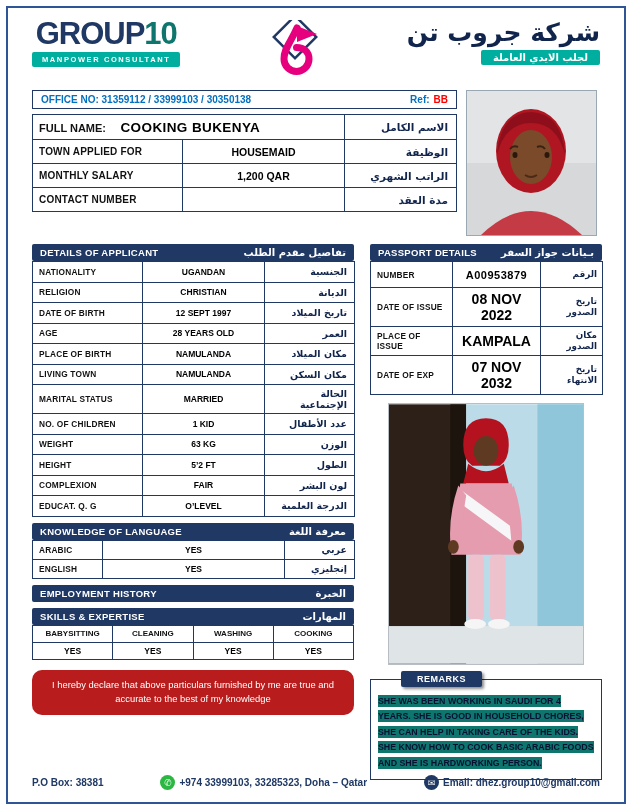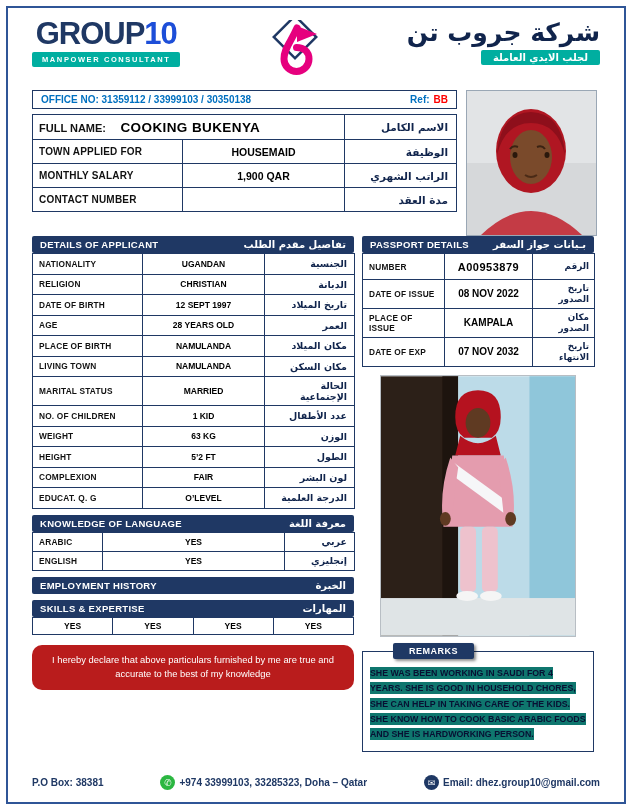--- a/index.html
+++ b/index.html
@@ -31,21 +31,21 @@
     font-family: "DejaVu Sans", sans-serif;
     font-weight: bold;
     color: #10244c;
   }
 
   
   .header { display: flex; align-items: flex-start; justify-content: space-between; height: 66px; margin-top: 2px; }
   .brand { display: flex; flex-direction: column; align-items: center; }
   .brand-text { font-size: 31px; font-weight: 800; letter-spacing: -1px; line-height: 1; }
   .brand-text .g { color: #1F3864; }
-  .brand-text .ten { color: #1d4ed8; }
+  .brand-text .ten { color: #0f766e; }
   .brand-tagline {
     margin-top: 3px; background: #00AEA0; color: #fff; font-size: 7.5px; font-weight: bold;
     letter-spacing: 1.6px; padding: 3px 10px; border-radius: 2px; white-space: nowrap;
   }
   .logo-wrap { margin-top: 2px; }
   .co-ar { display: flex; flex-direction: column; align-items: flex-end; }
   .co-ar-name { font-size: 25px; line-height: 1.2; }
   .co-ar-tagline {
     margin-top: 2px; background: #00AEA0; color: #fff !important; font-size: 10px;
     padding: 2px 12px; border-radius: 2px;
@@ -66,21 +66,21 @@
   .mt-label { font-size: 10px; font-weight: bold; color: #111; letter-spacing: 0.2px; }
   .mt-value { font-size: 10.5px; font-weight: bold; text-align: center; color: #000; }
   .main-table .ar { font-size: 10.5px; padding-right: 8px; }
   .fullname-cell { height: 27px; }
   .fullname-cell .nm-label { font-size: 11px; font-weight: bold; color: #111; margin-right: 10px; }
   .fullname-cell .nm-value { font-size: 13.5px; font-weight: bold; color: #000; letter-spacing: 0.4px; }
   .portrait-box { width: 131px; height: 146px; border: 1px solid #9aa7b5; background: #d9d9d9; }
   .portrait-box svg { display: block; }
 
   
-  .columns { display: flex; gap: 8px; align-items: flex-start; }
+  .columns { display: flex; gap: 16px; margin-top: 8px; align-items: flex-start; }
   .col-left { width: 322px; }
   .col-right { width: 232px; }
   .sec-header {
     background: #1F3864; color: #fff; display: flex; justify-content: space-between; align-items: center;
     padding: 3px 8px; border-radius: 2px; margin-bottom: 0;
   }
   .sec-header .en { font-size: 9.5px; font-weight: bold; letter-spacing: 0.3px; }
   .sec-header .ar { color: #fff; font-size: 10px; }
   .details-table td { height: 20.5px; }
   .f-label { font-size: 8.3px; font-weight: bold; color: #111; letter-spacing: 0.2px; }
@@ -90,21 +90,21 @@
   .gap { height: 6px; }
   .skills-table th { font-size: 8px; font-weight: bold; color: #111; text-align: center; height: 17px; }
   .skills-table td { font-size: 8.5px; font-weight: bold; text-align: center; height: 17px; }
   .declaration {
     margin-top: 10px; background: #b91c1c; color: #fff; border-radius: 10px;
     font-size: 9.4px; line-height: 1.55; text-align: center; padding: 8px 16px;
   }
 
   
   .passport-table td { height: 26px; }
-  .passport-table .f-value { font-size: 10px; }
+  .passport-table .f-value { font-size: 14px; }
   .passport-table .pp-number { font-size: 11px; letter-spacing: 0.5px; }
   .passport-table .ar { font-size: 8.8px; padding-right: 5px; line-height: 1.25; }
   .body-photo { display: block; margin: 8px auto 0 auto; border: 1px solid #b8bec4; }
   .remarks-box { position: relative; border: 1px solid #1F3864; margin-top: 14px; padding: 8px 7px 8px 7px; }
   .remarks-title {
     position: absolute; top: -9px; left: 30px; background: #1F3864; color: #fff;
     font-size: 9px; font-weight: bold; letter-spacing: 0.5px; padding: 3px 16px;
     border-radius: 2px; box-shadow: 2px 2px 3px rgba(0,0,0,0.45);
   }
   .remarks-text { margin-top: 6px; font-size: 8.8px; font-weight: bold; line-height: 1.75; color: #071033; }
@@ -177,21 +177,21 @@
             </td>
             <td class="ar">الاسم الكامل</td>
           </tr>
           <tr>
             <td class="mt-label">TOWN APPLIED FOR</td>
             <td class="mt-value">HOUSEMAID</td>
             <td class="ar">الوظيفة</td>
           </tr>
           <tr>
             <td class="mt-label">MONTHLY SALARY</td>
-            <td class="mt-value">1,900 QAR</td>
+            <td class="mt-value">1,200 QAR</td>
             <td class="ar">الراتب الشهري</td>
           </tr>
           <tr>
             <td class="mt-label">CONTACT NUMBER</td>
             <td class="mt-value"></td>
             <td class="ar">مدة العقد</td>
           </tr>
         </tbody>
           </table>
       </div>
@@ -320,20 +320,26 @@
           <span class="ar">الخبرة</span>
         </div>
 
         <div class="gap"></div>
         <div class="sec-header">
           <span class="en">SKILLS &amp; EXPERTISE</span>
           <span class="ar">المهارات</span>
         </div>
         <table class="skills-table">
           <tbody>
+              <tr>
+            <th>BABYSITTING</th>
+            <th>CLEANING</th>
+            <th>WASHING</th>
+            <th>COOKING</th>
+          </tr>
           <tr>
             <td>YES</td>
             <td>YES</td>
             <td>YES</td>
             <td>YES</td>
           </tr>
         </tbody>
           </table>
 
         <div class="declaration">I hereby declare that above particulars furnished by me are true and accurate to the best of my knowledge</div>

